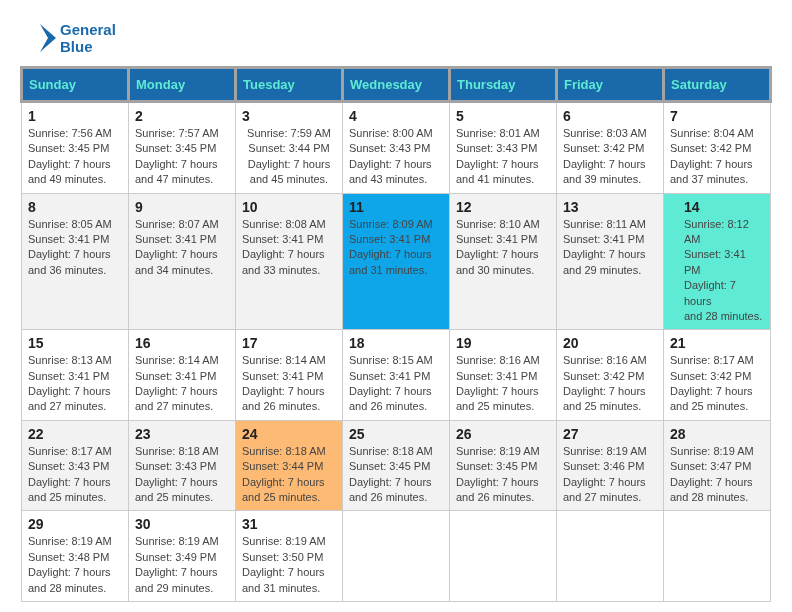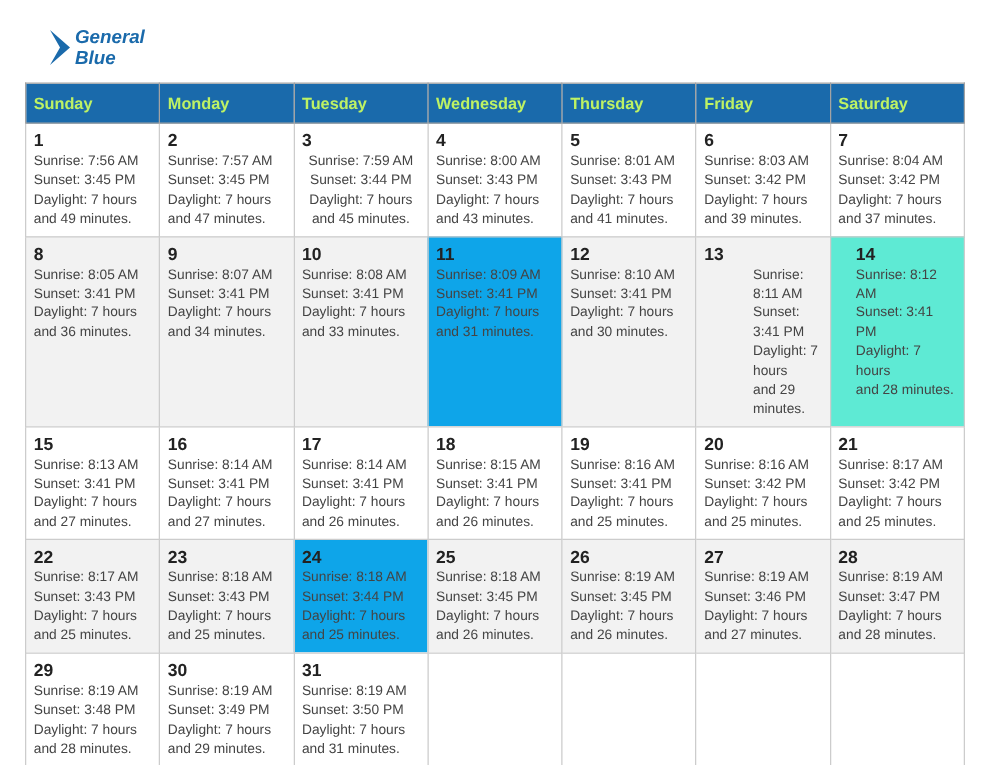--- a/index.html
+++ b/index.html
@@ -13,21 +13,20 @@
     .header {
       display: flex;
       justify-content: space-between;
       align-items: flex-start;
       margin-bottom: 10px;
     }
     .logo {
       display: flex;
       align-items: center;
       gap: 4px;
-      font-style: italic;
     }
     .title-block {
       text-align: right;
     }
     .main-title {
       font-size: 32px;
       font-weight: bold;
       color: #222;
     }
     .subtitle {
@@ -35,26 +34,26 @@
       color: #333;
       font-weight: normal;
     }
     .calendar {
       width: 100%;
       border-collapse: collapse;
       font-size: 11px;
     }
     .calendar th {
       background: #1a6aab;
-      color: #bef264;
+      color: #5eead4;
       padding: 8px 6px;
       text-align: left;
       font-size: 13px;
       font-weight: bold;
-      border: 1px solid #a3a3a3;
+      border: 3px solid #a3a3a3;
     }
     .calendar td {
       border: 1px solid #ccc;
       padding: 5px 6px;
       vertical-align: top;
       width: calc(100% / 7);
       background: #fff;
     }
     .calendar tr:nth-child(even) td {
       background: #f2f2f2;
@@ -189,21 +188,21 @@
         </td>
         <td style="background: rgb(242, 242, 242);">
           <span class="day-number">12</span>
           <div class="day-info" style="white-space: pre-line;">Sunrise: 8:10 AM
 Sunset: 3:41 PM
 Daylight: 7 hours
 and 30 minutes.</div>
         </td>
         <td style="background: rgb(242, 242, 242);">
           <span class="day-number">13</span>
-          <div class="day-info" style="white-space: pre-line; margin-left: 39px;">Sunrise: 8:11 AM
+          <div class="day-info" style="white-space: pre-line;">Sunrise: 8:11 AM
 Sunset: 3:41 PM
 Daylight: 7 hours
 and 29 minutes.</div>
         </td>
         <td style="background: #5eead4; padding-left: 20px;">
           <span class="day-number">14</span>
           <div class="day-info" style="white-space: pre-line;">Sunrise: 8:12 AM
 Sunset: 3:41 PM
 Daylight: 7 hours
 and 28 minutes.</div>
@@ -268,21 +267,21 @@
 Daylight: 7 hours
 and 25 minutes.</div>
         </td>
         <td style="background: rgb(242, 242, 242);">
           <span class="day-number">23</span>
           <div class="day-info" style="white-space: pre-line;">Sunrise: 8:18 AM
 Sunset: 3:43 PM
 Daylight: 7 hours
 and 25 minutes.</div>
         </td>
-        <td style="background: #0ea5e9;">
+        <td style="background: #fdba74;">
           <span class="day-number">24</span>
           <div class="day-info" style="white-space: pre-line;">Sunrise: 8:18 AM
 Sunset: 3:44 PM
 Daylight: 7 hours
 and 25 minutes.</div>
         </td>
         <td style="background: rgb(242, 242, 242);">
           <span class="day-number">25</span>
           <div class="day-info" style="white-space: pre-line;">Sunrise: 8:18 AM
 Sunset: 3:45 PM

